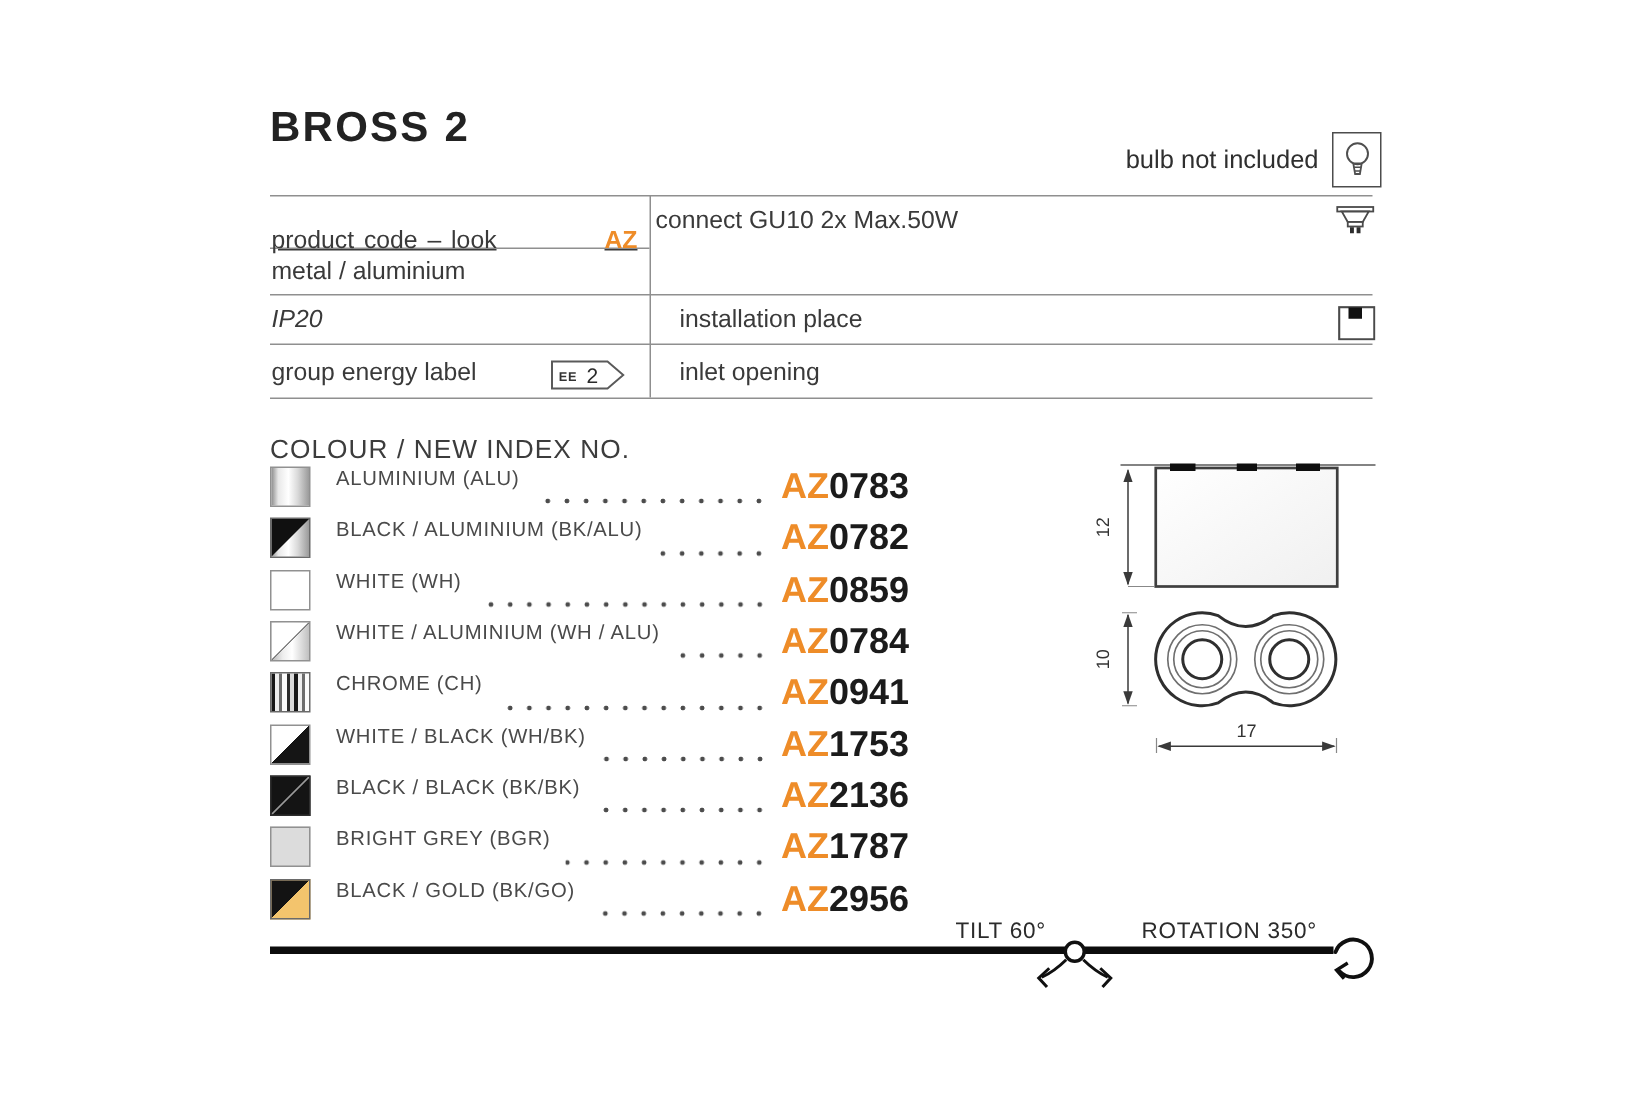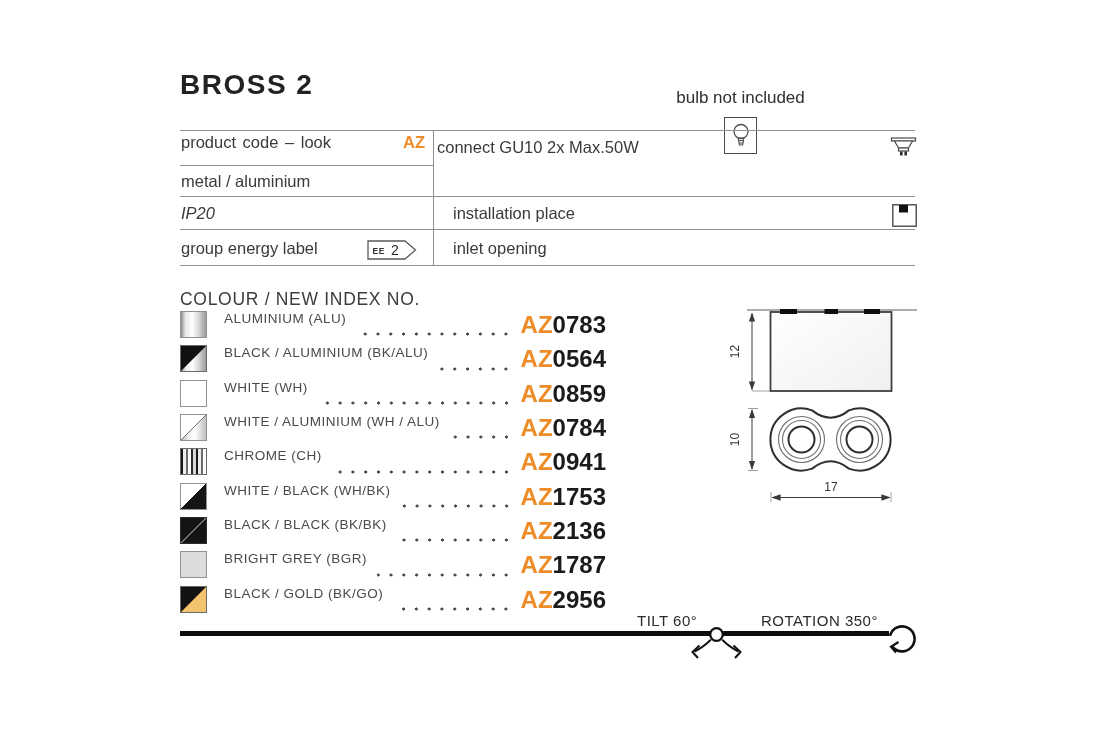--- a/index.html
+++ b/index.html
@@ -9,34 +9,34 @@
     font-family:"Liberation Sans", sans-serif; color:#3a3a3a;
   }
 
   
   .page-title {
     position:absolute; left:180px; top:69px;
     font-size:28px; font-weight:bold; letter-spacing:1.5px; color:#222;
   }
   .bulb-note {
     position:absolute; left:560px; top:88px; width:361px;
-    display:flex; justify-content:flex-end; align-items:center; gap:9px;flex-direction:column;
+    display:flex; justify-content:flex-end; align-items:center; gap:9px;
   }
   .bulb-note .note-text { font-size:17px; color:#2f2f2f; }
   .bulb-box {
     width:33px; height:37px; border:1.6px solid #4c4c4c; background:#fff;
     display:flex; align-items:center; justify-content:center;
   }
 
   
   .spec { position:absolute; left:180px; top:130px; width:735px; height:136px; }
   .hline { position:absolute; height:1px; background:#8f8f8f; left:0; }
   .vline { position:absolute; width:1px; background:#8f8f8f; }
   .cell { position:absolute; font-size:16.5px; line-height:20px; color:#3a3a3a; white-space:nowrap; }
-  .cell-pcode { left:1px; top:2px; width:248px; display:flex; justify-content:space-between; padding-right:4px; word-spacing:2px; }
+  .cell-pcode { left:1px; top:20px; width:248px; display:flex; justify-content:space-between; padding-right:4px; word-spacing:2px;text-decoration:underline; }
   .az { font-weight:bold; color:#EE8C28; }
   .gu10-icon { position:absolute; left:710px; top:5px; }
   .install-icon { position:absolute; left:712px; top:74px; }
   .energy-badge { position:absolute; left:187px; top:110px; }
 
   
   .colour-title {
     position:absolute; left:180px; top:289px;
     font-size:17.5px; letter-spacing:0.7px; color:#3c3c3c;
   }
@@ -150,21 +150,21 @@
     <span class="swatch sw-aluminium"></span>
     <span class="colour-label">ALUMINIUM (ALU)</span>
     <span class="leader"></span>
     <span class="code"><b class="az" style="color: rgb(238, 140, 40);">AZ</b><b class="num">0783</b></span>
   </div>
 
   <div class="colour-row">
     <span class="swatch sw-black-aluminium"></span>
     <span class="colour-label">BLACK / ALUMINIUM (BK/ALU)</span>
     <span class="leader"></span>
-    <span class="code"><b class="az" style="color: rgb(238, 140, 40);">AZ</b><b class="num">0564</b></span>
+    <span class="code"><b class="az" style="color: rgb(238, 140, 40);">AZ</b><b class="num">0782</b></span>
   </div>
 
   <div class="colour-row">
     <span class="swatch sw-white"></span>
     <span class="colour-label">WHITE (WH)</span>
     <span class="leader"></span>
     <span class="code"><b class="az" style="color: rgb(238, 140, 40);">AZ</b><b class="num">0859</b></span>
   </div>
 
   <div class="colour-row">

